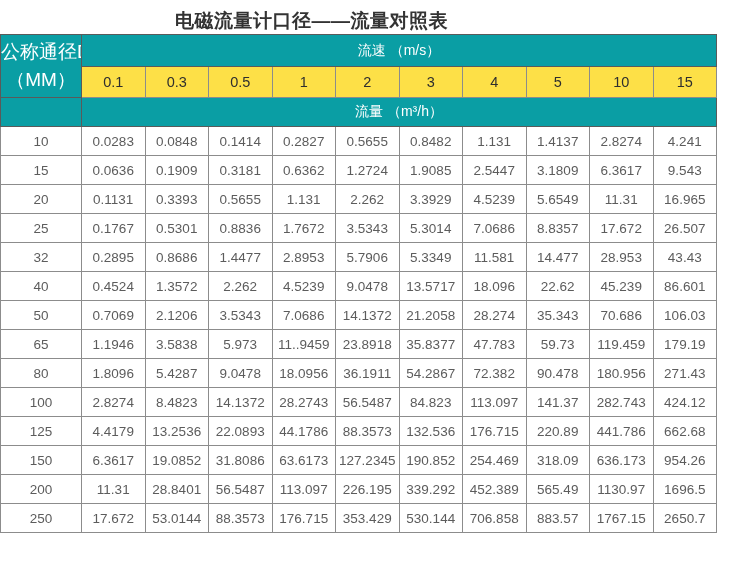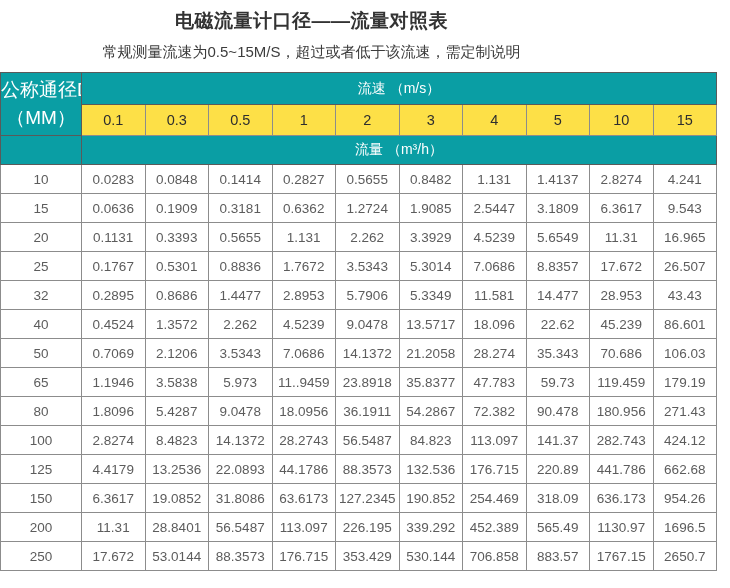--- a/index.html
+++ b/index.html
@@ -46,21 +46,20 @@
   tbody td{
     height:28px;color:var(--data-text);font-size:13.5px;background:#ffffff;
   }
   tbody td.dn-cell{color:var(--data-text);}
 </style>
 </head>
 <body>
 
 <div class="page">
   <h1 class="page-title">电磁流量计口径——流量对照表</h1>
-  <p class="page-subtitle">常规测量流速为0.5~15M/S，超过或者低于该流速，需定制说明</p>
 
   <table class="flow-table">
     <colgroup>
       <col style="width:81px">
       <col span="10" style="width:63.5px">
     </colgroup>
     <thead>
       <tr>
         <th class="teal corner-header" rowspan="2">
           <span>公称通径DN</span><br>

